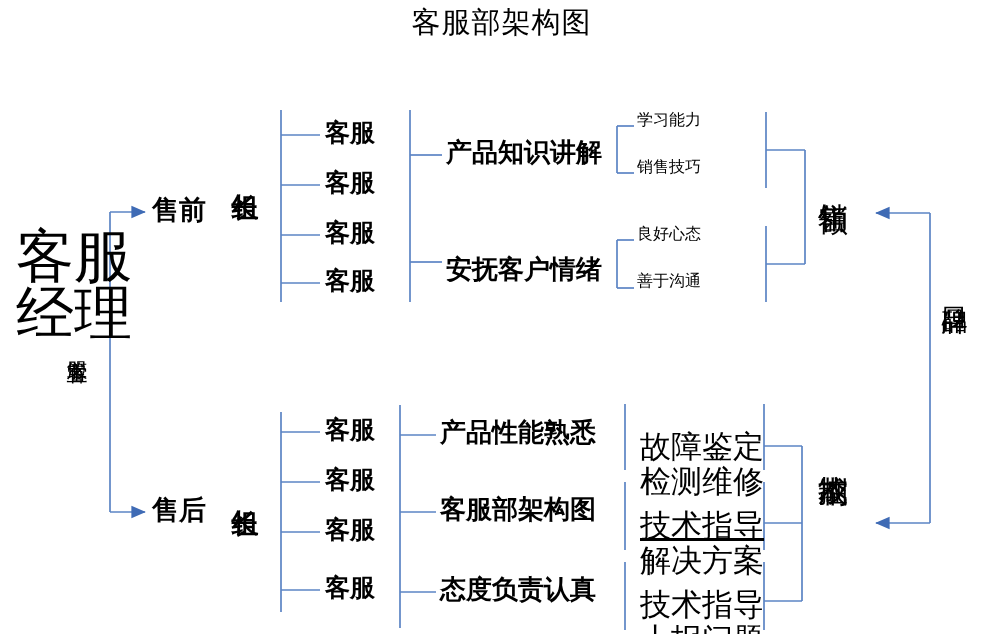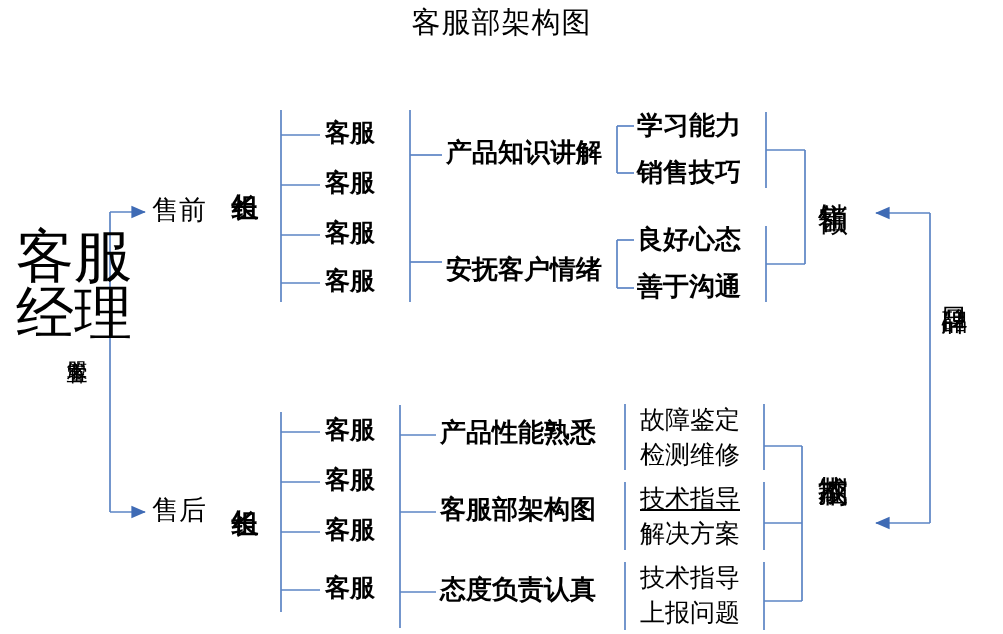--- a/index.html
+++ b/index.html
@@ -69,45 +69,46 @@
     writing-mode: vertical-rl;
     text-orientation: upright;
     line-height: 1.0;
   }
   .supervisor {
     left: 66px; top: 345px;
     font-size: 21px;
   }
   .branch-label {
     font-family: "DejaVu Sans", "Liberation Sans", sans-serif;
-    font-weight: normal;
+    font-weight: bold;
     font-size: 27px;
   }
   .leader {
     font-size: 27px;
   }
   .cs-item {
     font-family: "DejaVu Sans", "Liberation Sans", sans-serif;
     font-weight: bold;
     font-size: 25px;
   }
   .skill {
     font-family: "DejaVu Sans", "Liberation Sans", sans-serif;
     font-weight: bold;
     font-size: 26px;
   }
   .trait {
     font-family: "DejaVu Sans", "Liberation Sans", sans-serif;
-    font-weight: bold;
-    font-size: 26px;
+    font-weight: normal;
+    font-size: 16px;
   }
   .trait-serif {
     font-family: "DejaVu Serif", "Liberation Serif", serif;
     font-weight: normal;
-    font-size: 25px;
+    font-size: 31px;
+    margin-top: 24px;
   }
   .outcome {
     font-size: 30px;
   }
 </style>
 </head>
 <body>
 
 <div id="diagram-root">
 

